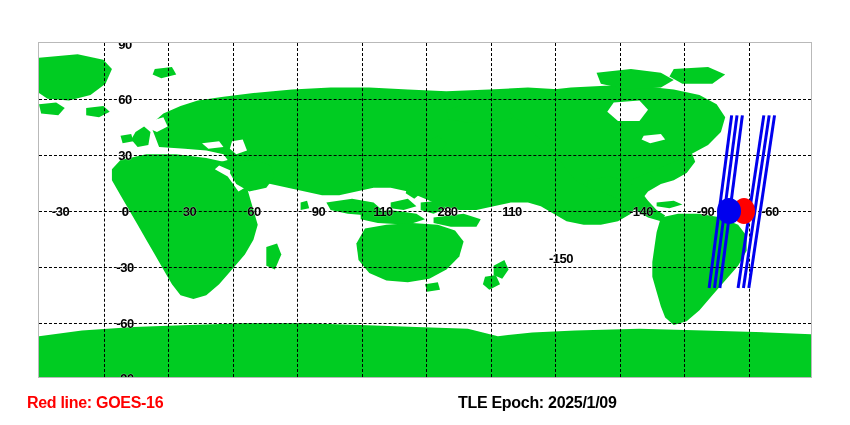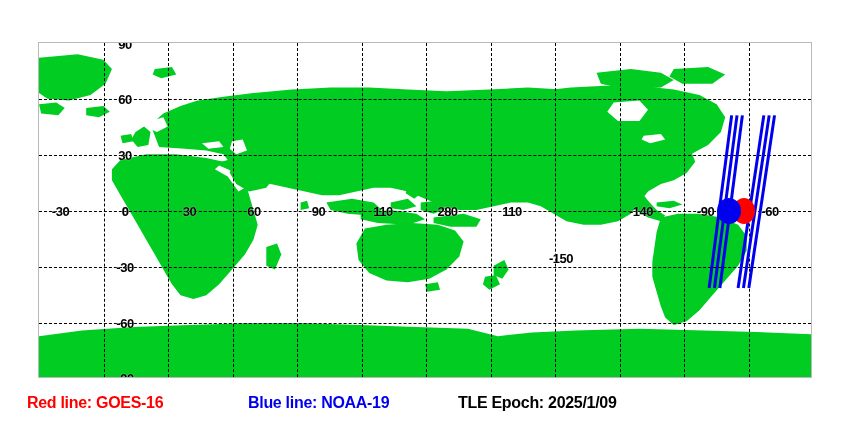--- a/index.html
+++ b/index.html
@@ -211,17 +211,16 @@
         <span class="tick tick-lat" style="left: 86px; top: 168px;">0</span>
         <span class="tick tick-lat" style="left: 86px; top: 224px;">-30</span>
         <span class="tick tick-lat" style="left: 86px; top: 280px;">-60</span>
         <span class="tick tick-lat" style="left: 86px; top: 335px;">-90</span>
       </div>
 
   </div>
 
   <div id="legend">
     <span class="legend-item" id="legend-red" style="color: rgb(255, 0, 0);">Red line: GOES-16</span>
-    <span class="legend-item" id="legend-blue" style="color: rgb(0, 0, 238);">Blue line: NOAA-19</span>
     <span class="legend-item" id="legend-epoch" style="color: rgb(0, 0, 0);">TLE Epoch: 2025/1/09</span>
   </div>
 
 </div>
 
 </body></html>

